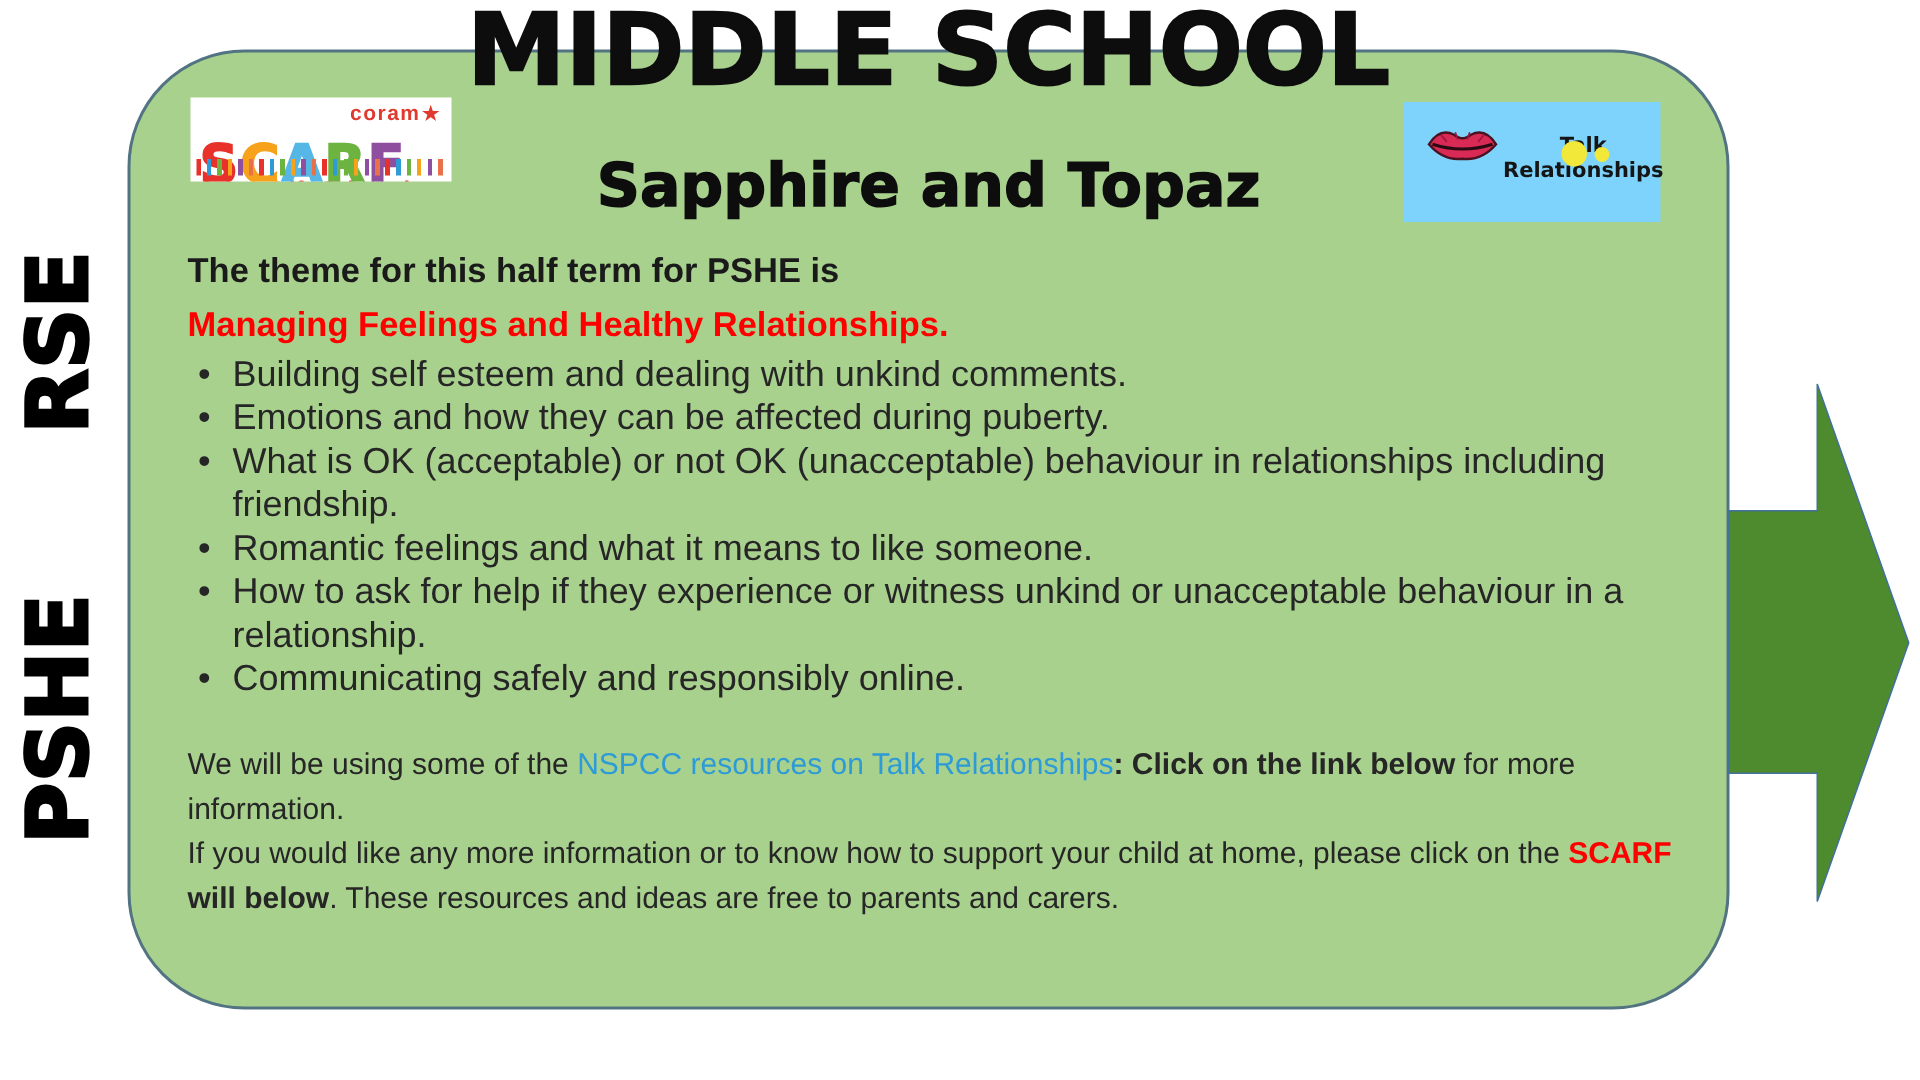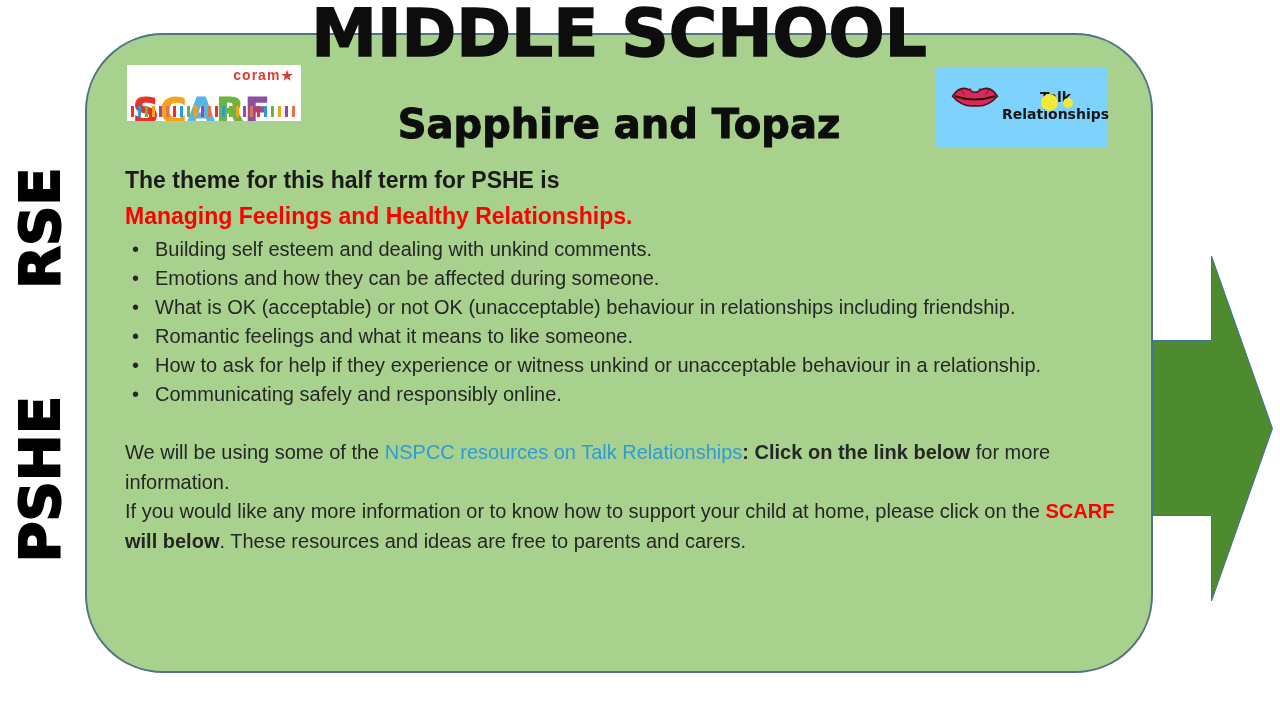--- a/index.html
+++ b/index.html
@@ -98,21 +98,21 @@
   .content{
     position:absolute;left:125px;top:162px;width:1005px;
   }
   .intro{
     margin:0;font-size:23px;font-weight:bold;line-height:36px;color:#1a1a1a;
   }
   .theme{
     margin:0;font-size:23px;font-weight:bold;line-height:37px;color:#ff0000;
   }
   .topics{
-    margin:0;padding:0;list-style:none;font-size:20px;line-height:29px;
+    margin:0;padding:0;list-style:none;font-size:24px;line-height:29px;
   }
   .topics li{position:relative;padding-left:30px;}
   .topics li::before{
     content:"\2022";position:absolute;left:7px;top:0;
   }
   .para{
     margin:29px 0 0 0;font-size:20px;line-height:29.5px;
   }
   .para.second{margin-top:0;}
   .link-blue{color:#2e9bd6;cursor:pointer;}
@@ -158,21 +158,21 @@
     <span class="dot big"></span>
     <span class="dot small"></span>
   </div>
 
   <div class="content">
     <p class="intro">The theme for this half term for PSHE is</p>
     <p class="theme">Managing Feelings and Healthy Relationships.</p>
 
     <ul class="topics">
       <li>Building self esteem and dealing with unkind comments.</li>
-      <li>Emotions and how they can be affected during someone.</li>
+      <li>Emotions and how they can be affected during puberty.</li>
       <li>What is OK (acceptable) or not OK (unacceptable) behaviour in relationships including friendship.</li>
       <li>Romantic feelings and what it means to like someone.</li>
       <li>How to ask for help if they experience or witness unkind or unacceptable behaviour in a relationship.</li>
       <li>Communicating safely and responsibly online.</li>
     </ul>
 
     <p class="para">
       <span>We will be using some of the </span><span class="link-blue">NSPCC resources on Talk Relationships</span><b>: Click on the link below</b><span> for more information.</span>
     </p>
 

